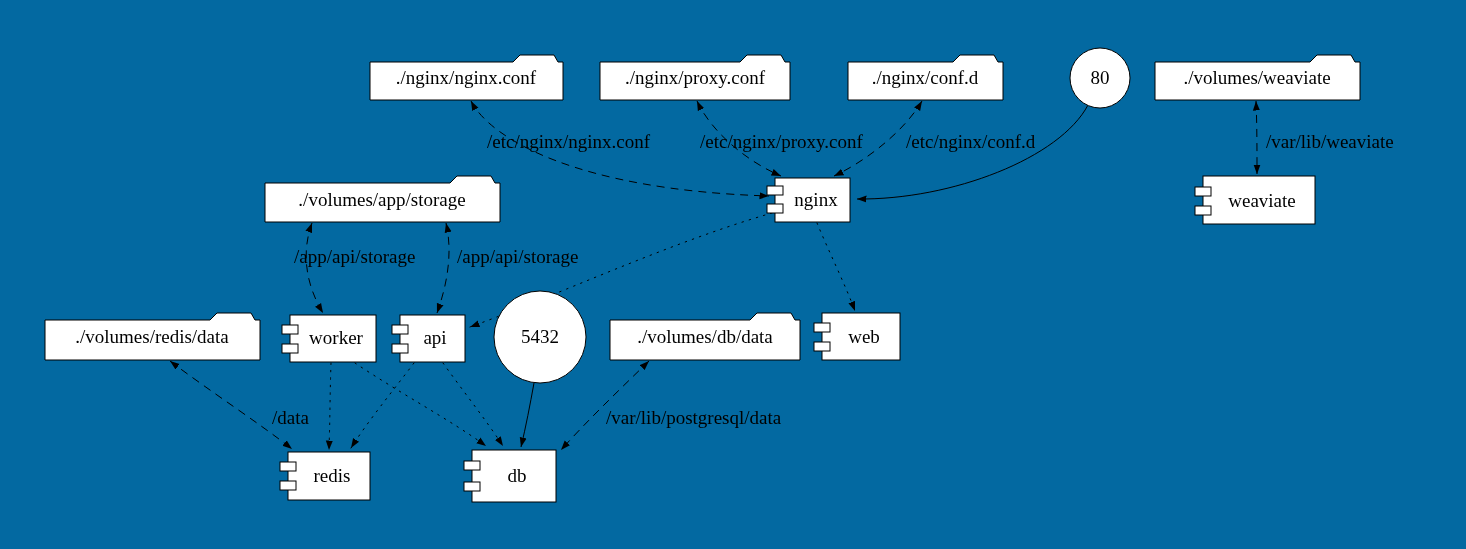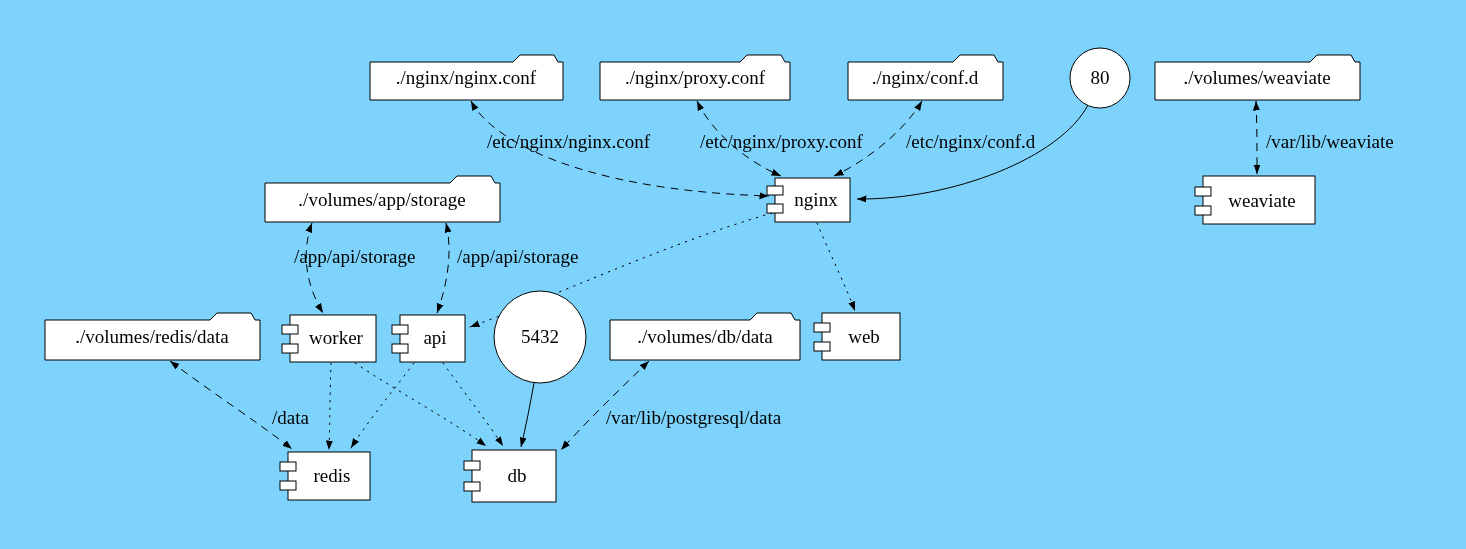--- a/index.html
+++ b/index.html
@@ -1,16 +1,16 @@
 <!DOCTYPE html>
 <html><head>
 <meta charset="utf-8">
 <style>
   html, body { margin: 0; padding: 0; background: #ffffff; }
-  .canvas { width: 1466px; height: 549px; background: #7dd3fc; position: relative; }
+  .canvas { width: 1466px; height: 549px; background: #0369a1; position: relative; }
   svg { display: block; }
   .shape { fill: #ffffff; stroke: #000000; stroke-width: 1; }
   .edge { fill: none; stroke: #000000; stroke-width: 1; }
   .edge.dashed { stroke-dasharray: 8 6; }
   .edge.dotted { stroke-dasharray: 1.5 6; stroke-linecap: round; }
   text { font-family: "Liberation Serif", "DejaVu Serif", serif; font-size: 19px; fill: #000000; }
   .node-label { text-anchor: middle; }
   .edge-label { text-anchor: start; }
 </style>
 </head>

